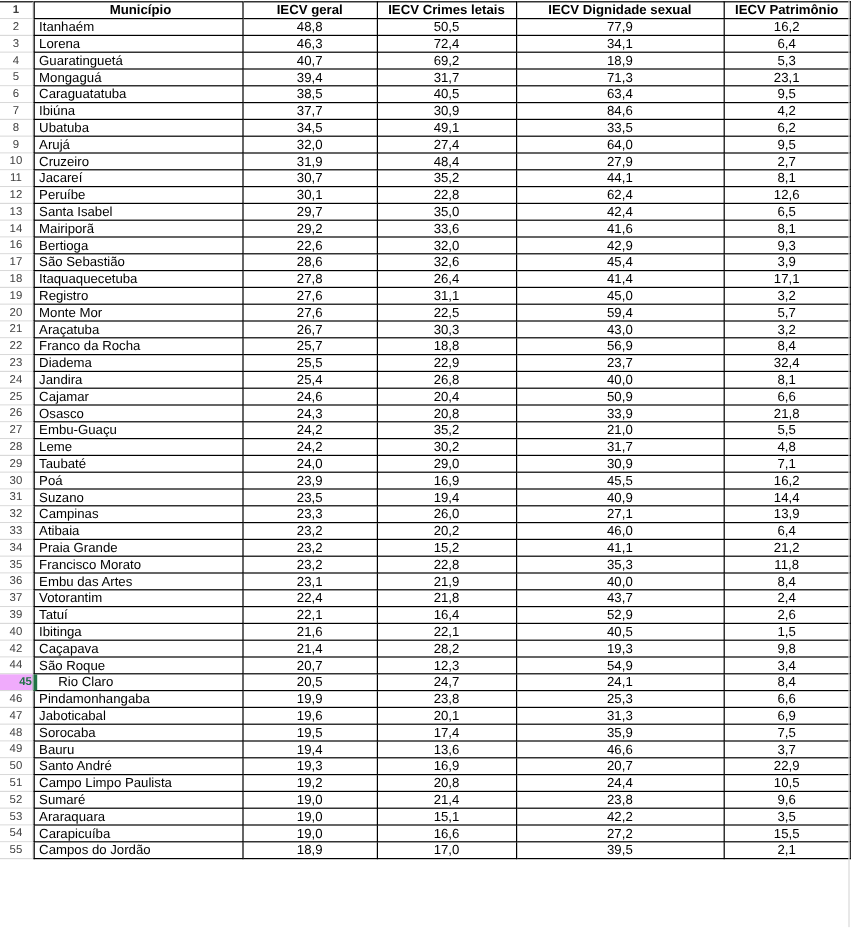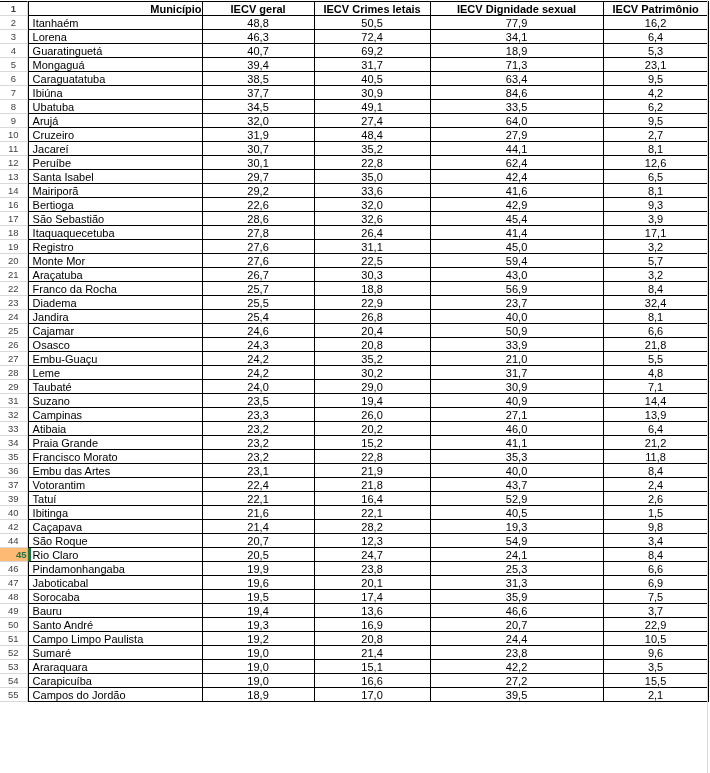--- a/index.html
+++ b/index.html
@@ -47,31 +47,31 @@
     border-bottom: 1px solid #000000;
     text-align: left;
     padding-left: 4px;
   }
   td.num, th.num {
     border-right: 1px solid #000000;
     border-bottom: 1px solid #000000;
     text-align: center;
   }
   tr.hdr th { border-top: 1px solid #000000; font-weight: bold; height: 15px; }
-  tr.hdr th.muni { text-align: right; }
+  tr.hdr th.muni { text-align: center; }
   tr.sel td.rowhdr {
     color: #217346;
     font-weight: bold;
-    background: #fdba74;
+    background: #f0abfc;
     border-right-color: #9fbfaa;
     padding-left: 16px;
   }
   tr.sel td.muni {
     border-left: 3px solid #217346;
-    padding-left: 2px;
+    padding-left: 18px;
   }
   .right-gridline {
     position: absolute;
     top: 0;
     left: 707px;
     width: 1px;
     height: 100%;
     background: #d9d9d9;
   }
 </style>
@@ -309,20 +309,28 @@
     </tr>
         <tr>
       <td class="rowhdr">29</td>
       <td class="muni">Taubaté</td>
       <td class="num">24,0</td>
       <td class="num">29,0</td>
       <td class="num">30,9</td>
       <td class="num">7,1</td>
     </tr>
         <tr>
+      <td class="rowhdr">30</td>
+      <td class="muni">Poá</td>
+      <td class="num">23,9</td>
+      <td class="num">16,9</td>
+      <td class="num">45,5</td>
+      <td class="num">16,2</td>
+    </tr>
+        <tr>
       <td class="rowhdr">31</td>
       <td class="muni">Suzano</td>
       <td class="num">23,5</td>
       <td class="num">19,4</td>
       <td class="num">40,9</td>
       <td class="num">14,4</td>
     </tr>
         <tr>
       <td class="rowhdr">32</td>
       <td class="muni">Campinas</td>

